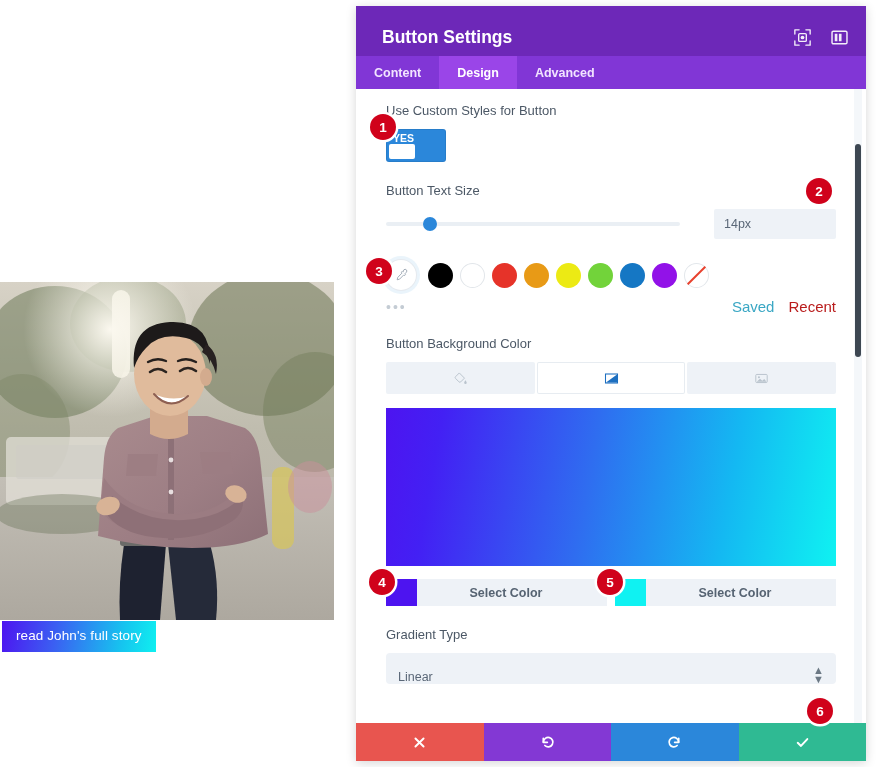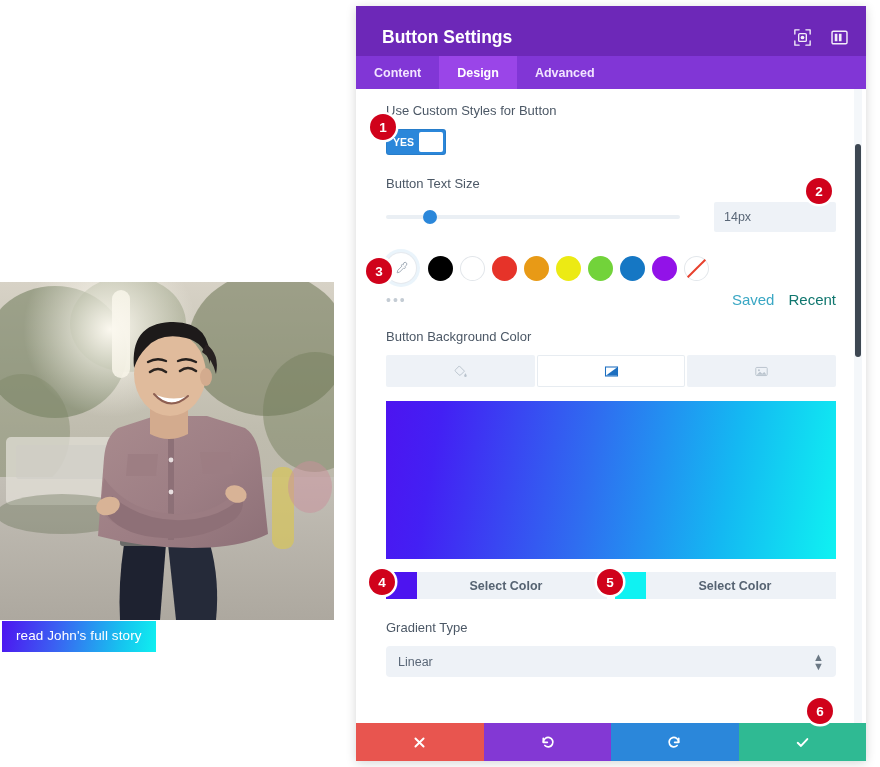--- a/index.html
+++ b/index.html
@@ -60,23 +60,24 @@
   .scroll-thumb {
     position: absolute; right: 1px; top: 55px; width: 6px; height: 213px;
     background: #3d4752; border-radius: 3px; cursor: pointer;
   }
 
   .field-label { font-size: 13px; color: #4c5866; margin-bottom: 11px; font-weight: normal; }
   .group { margin-bottom: 21px; }
 
   
   .toggle {
-    width: 60px; height: 26px; background: #2b87da; border-radius: 3px;
-    display: flex; align-items: center; cursor: pointer; padding: 3px;
+    width: 60px; height: 33px; background: #2b87da; border-radius: 3px;
+    display: flex; align-items: flex-start; cursor: pointer; padding: 3px;
     box-shadow: inset 0 0 0 1px rgba(0,0,0,.07);
+    flex-direction: column;
   }
   .toggle-txt { color: #fff; font-size: 10.5px; font-weight: bold; margin-left: 4px; margin-right: 5px; }
   .toggle-knob { width: 26px; height: 20px; background: #fff; border-radius: 2px; }
 
   
   .slider-row { display: flex; align-items: center; gap: 0; }
   .slider {
     position: relative; height: 22px; flex: 1 1 auto; cursor: pointer; margin-right: 34px;
   }
   .slider-track {
@@ -108,21 +109,21 @@
     position: relative; overflow: hidden;
   }
   .sw-none::after {
     content: ""; position: absolute; left: -3px; top: 11px; width: 32px; height: 2px;
     background: #e8412e; transform: rotate(-45deg);
   }
   .sw-meta { display: flex; align-items: center; margin-top: 8px; }
   .dots { color: #c4ccd4; font-size: 14px; letter-spacing: 2px; flex: 1 1 auto; cursor: pointer; }
   .link { font-size: 15px; font-weight: normal; cursor: pointer; }
   .link.saved { color: #3aa7c4; margin-right: 14px; }
-  .link.recent { color: #0f766e; }
+  .link.recent { color: #b91c1c; }
 
   
   .bgtabs { display: flex; gap: 2px; }
   .bgtab {
     flex: 1 1 0; height: 32px; background: #eef2f7; display: flex;
     align-items: center; justify-content: center; cursor: pointer; border-radius: 2px;
   }
   .bgtab.active { background: #ffffff; box-shadow: inset 0 0 0 1px #e7ecf1; }
 
   .grad-preview {
@@ -132,21 +133,21 @@
 
   
   .selcolor-grid { display: flex; gap: 8px; margin-top: 13px; }
   .selcolor { flex: 1 1 0; height: 27px; background: #eef2f7; display: flex; align-items: center; cursor: pointer; }
   .selcolor-sw { width: 31px; height: 27px; flex: 0 0 auto; }
   .selcolor-lbl { flex: 1 1 auto; text-align: center; font-size: 12.5px; color: #566372; font-weight: bold; padding-right: 12px; }
 
   
   .select-box {
     position: relative; height: 31px; background: #eef2f7; border-radius: 4px;
-    display: flex; align-items: center; padding: 0 12px; cursor: pointer;
+    display: flex; align-items: flex-end; padding: 0 12px; cursor: pointer;
   }
   .select-val { font-size: 12.5px; color: #5a6777; flex: 1 1 auto; }
   .select-arrows { color: #6b7884; font-size: 11px; line-height: 9px; text-align: center; }
 
   
   .m-footer { height: 38px; display: flex; flex: 0 0 auto; }
   .fbtn { flex: 1 1 0; display: flex; align-items: center; justify-content: center; cursor: pointer; }
   .fbtn svg { width: 15px; height: 15px; }
 
   

